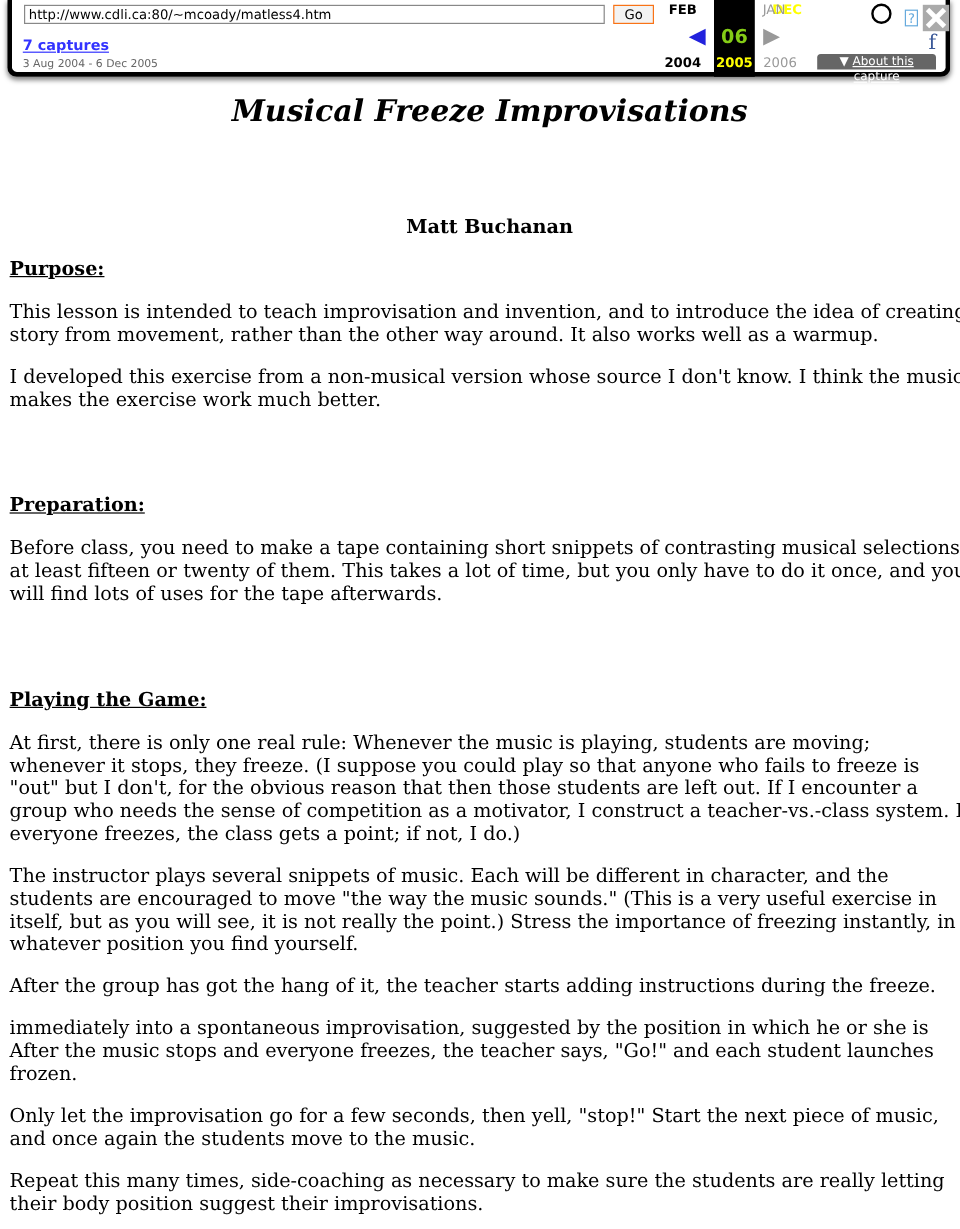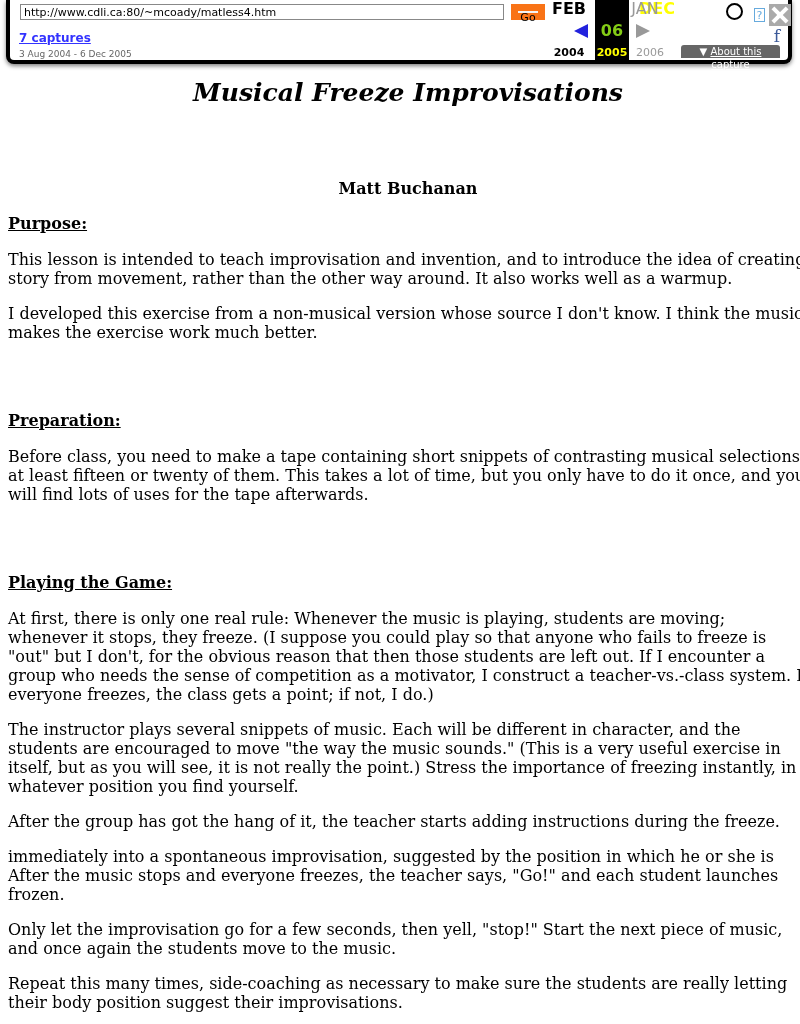--- a/index.html
+++ b/index.html
@@ -21,34 +21,34 @@
     }
     .wb-url {
       position: absolute; left: 10px; top: 4px; width: 484px; height: 16px;
       border: 1px solid #888; box-sizing: border-box;
       font-family: "DejaVu Sans", sans-serif; font-size: 11px;
       padding: 0 3px; line-height: 14px; color: #000; background: #fff;
       outline: none;
     }
     .wb-go {
       position: absolute; left: 501px; top: 4px; width: 34px; height: 16px;
-      border: 7px solid #f97316; background: #f3f3f3; box-sizing: border-box;
+      border: 1px solid #f97316; background: #f3f3f3; box-sizing: border-box;
       font-family: "DejaVu Sans", sans-serif; font-size: 11px; line-height: 13px;
       text-align: center; padding: 0; color: #000;
     }
     .wb-captures {
       position: absolute; left: 9px; top: 31px;
       font-size: 12px; font-weight: bold; color: #3333ff; text-decoration: underline;
     }
     .wb-range {
       position: absolute; left: 9px; top: 49px;
       font-size: 9px; color: #666;
     }
     .wb-cal { position: absolute; top: 0; font-weight: bold; text-align: center; }
-    .wb-month { font-size: 16px; line-height: 14px; }
+    .wb-month { font-size: 11px; line-height: 14px; }
     .wb-year { font-size: 11px; line-height: 14px; }
     .wb-prev { left: 542px; width: 34px; }
     .wb-prev .wb-month { position: absolute; top: 2px; left: 0; width: 34px; color: #000; }
     .wb-prev .wb-year { position: absolute; top: 46px; left: 0; width: 34px; color: #000; }
     .wb-prev-arrow {
       position: absolute; left: 22px; top: 24px; width: 0; height: 0;
       border-top: 7px solid transparent; border-bottom: 7px solid transparent;
       border-right: 14px solid #2222dd;
     }
     .wb-cur {

